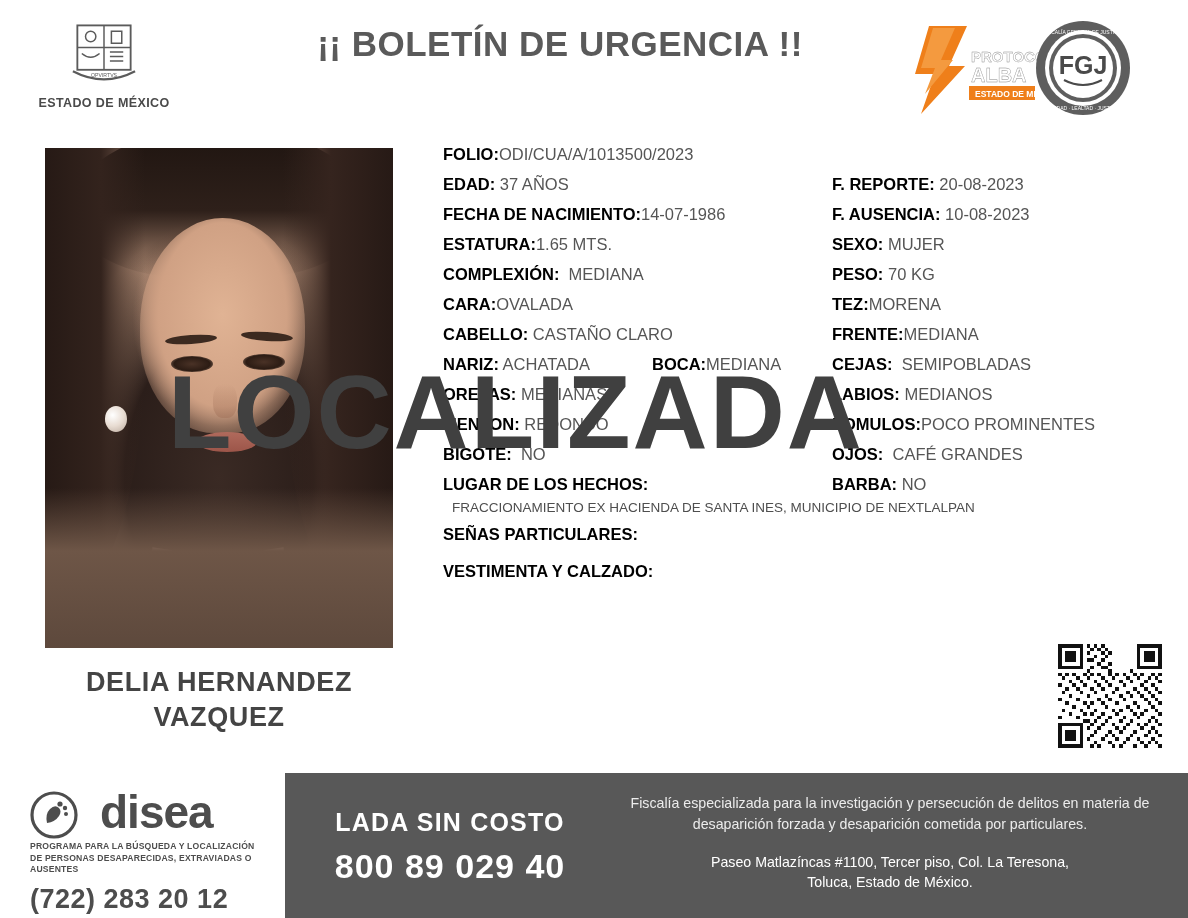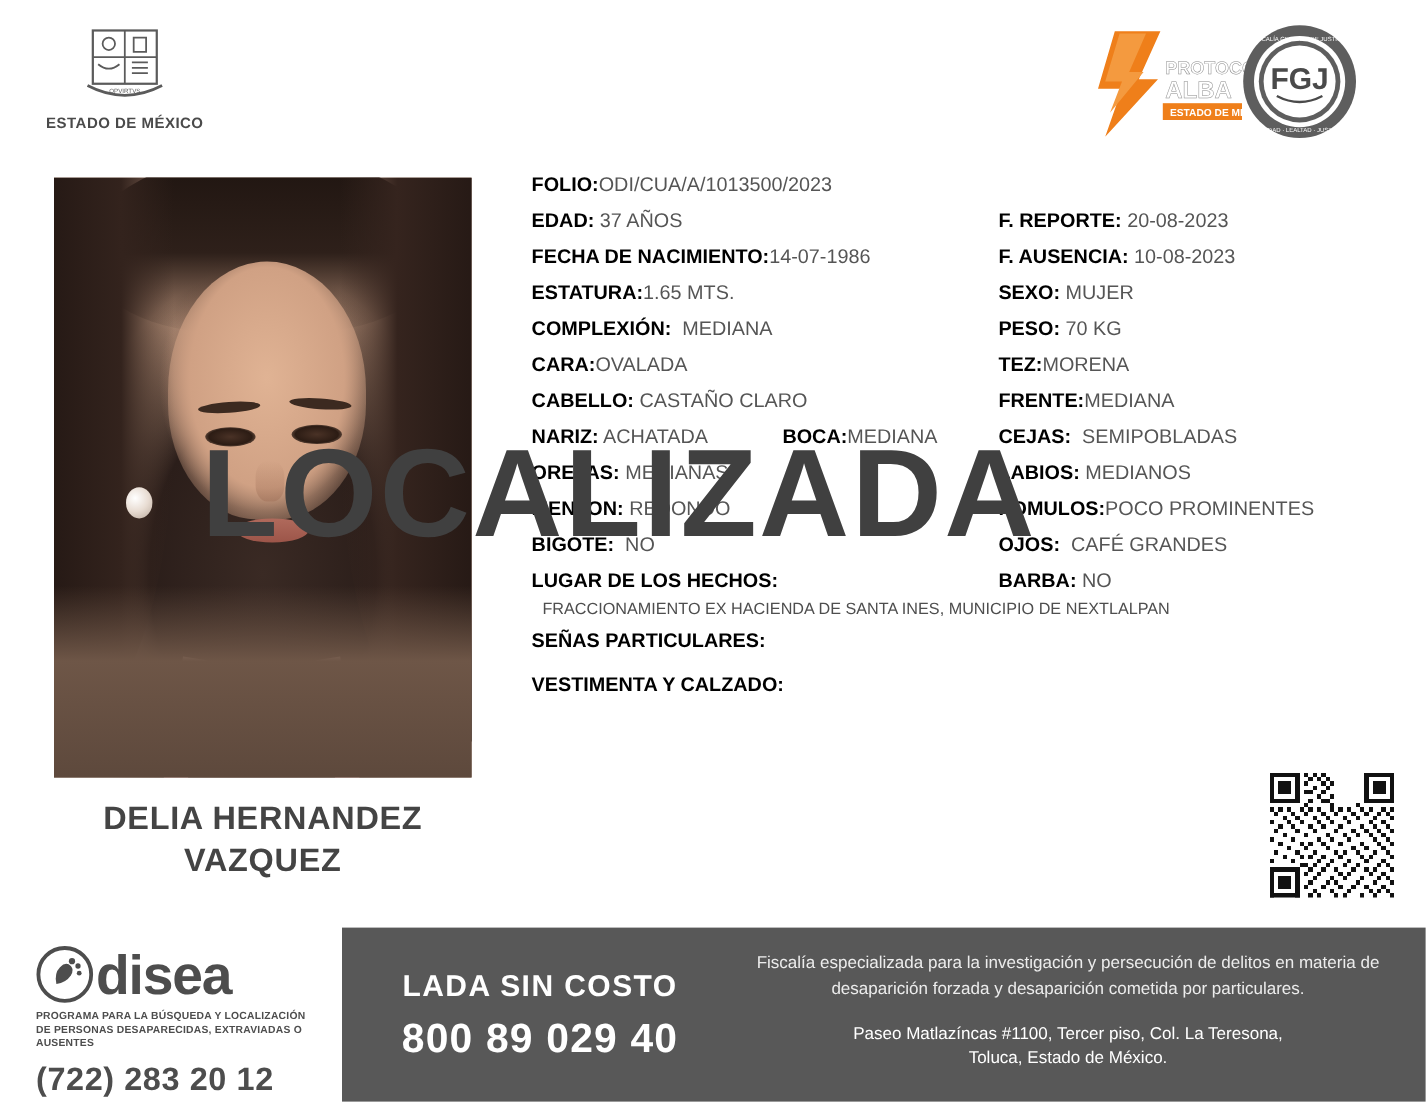--- a/index.html
+++ b/index.html
@@ -215,21 +215,21 @@
     font-weight: normal;
     line-height: 1.45;
   }
 
   
   .disea {
     position: absolute;
     left: 30px; top: 785px;
     width: 250px;
   }
-  .disea-row { display: flex; align-items: center; }
+  .disea-row { display: flex; align-items: flex-end; gap: 20px; }
   .disea-word {
     font-size: 46px;
     font-weight: bold;
     color: #4d4d4d;
     letter-spacing: -1px;
     margin-left: 2px;
   }
   .disea-sub {
     margin-top: 2px;
     font-size: 8.6px;
@@ -260,20 +260,21 @@
       <path d="M60 18 l14 0 l0 16 l-14 0 z" fill="none" stroke="#5b5b5b" stroke-width="2"></path>
       <path d="M20 48 q12 10 24 0" fill="none" stroke="#5b5b5b" stroke-width="2"></path>
       <path d="M58 46 l18 0 M58 52 l18 0 M58 58 l18 0" stroke="#5b5b5b" stroke-width="2"></path>
       <path d="M8 72 q42 22 84 0" fill="none" stroke="#5b5b5b" stroke-width="3"></path>
       <text x="50" y="80" font-size="7" fill="#5b5b5b" text-anchor="middle" font-family="Liberation Sans, sans-serif">OPVIRTVS</text>
     </svg>
     <div class="edomex-caption">ESTADO DE MÉXICO</div>
   </div>
 
   <div class="header-titles">
+    <div class="title-main">¡¡ BOLETÍN DE URGENCIA !!</div>
   </div>
 
   <svg class="alba-logo" viewBox="0 0 150 92">
     <path d="M24 4 L62 4 L44 44 L60 44 L16 92 L30 52 L10 52 Z" fill="#ef7f1a"></path>
     <path d="M28 6 L50 6 L36 38 L48 38 L20 72 L30 46 L16 46 Z" fill="#f49a3f"></path>
     <text x="66" y="40" font-size="15" font-weight="bold" fill="#ffffff" stroke="#8a8a8a" stroke-width="0.4" font-family="Liberation Sans, sans-serif">PROTOCOLO</text>
     <text x="66" y="60" font-size="20" font-weight="bold" fill="#ffffff" stroke="#8a8a8a" stroke-width="0.4" font-family="Liberation Sans, sans-serif">ALBA</text>
     <rect x="64" y="64" width="66" height="14" fill="#ef7f1a"></rect>
     <text x="70" y="74.5" font-size="8.5" font-weight="bold" fill="#ffffff" font-family="Liberation Sans, sans-serif">ESTADO DE MÉXICO</text>
   </svg>

